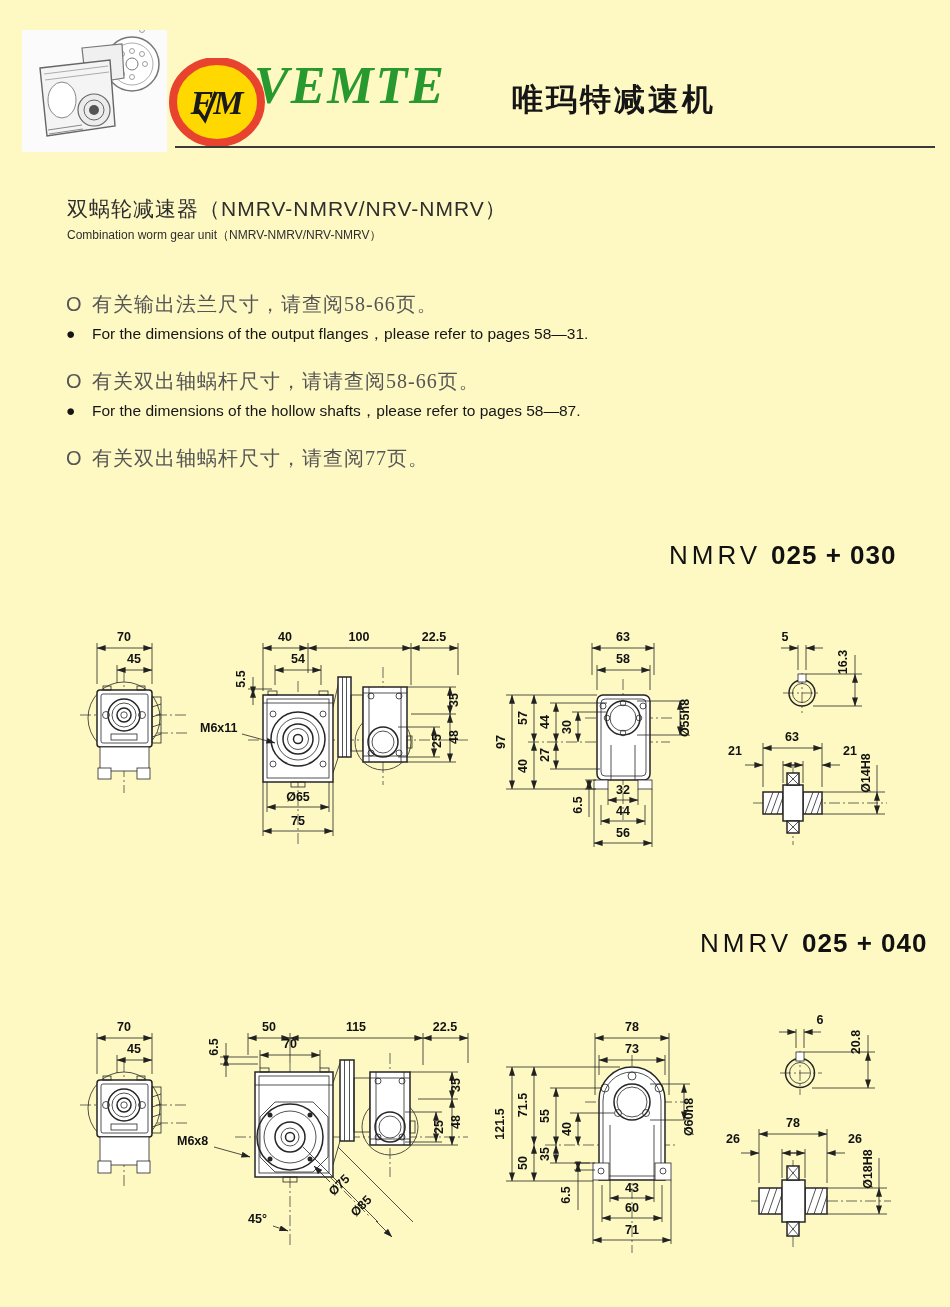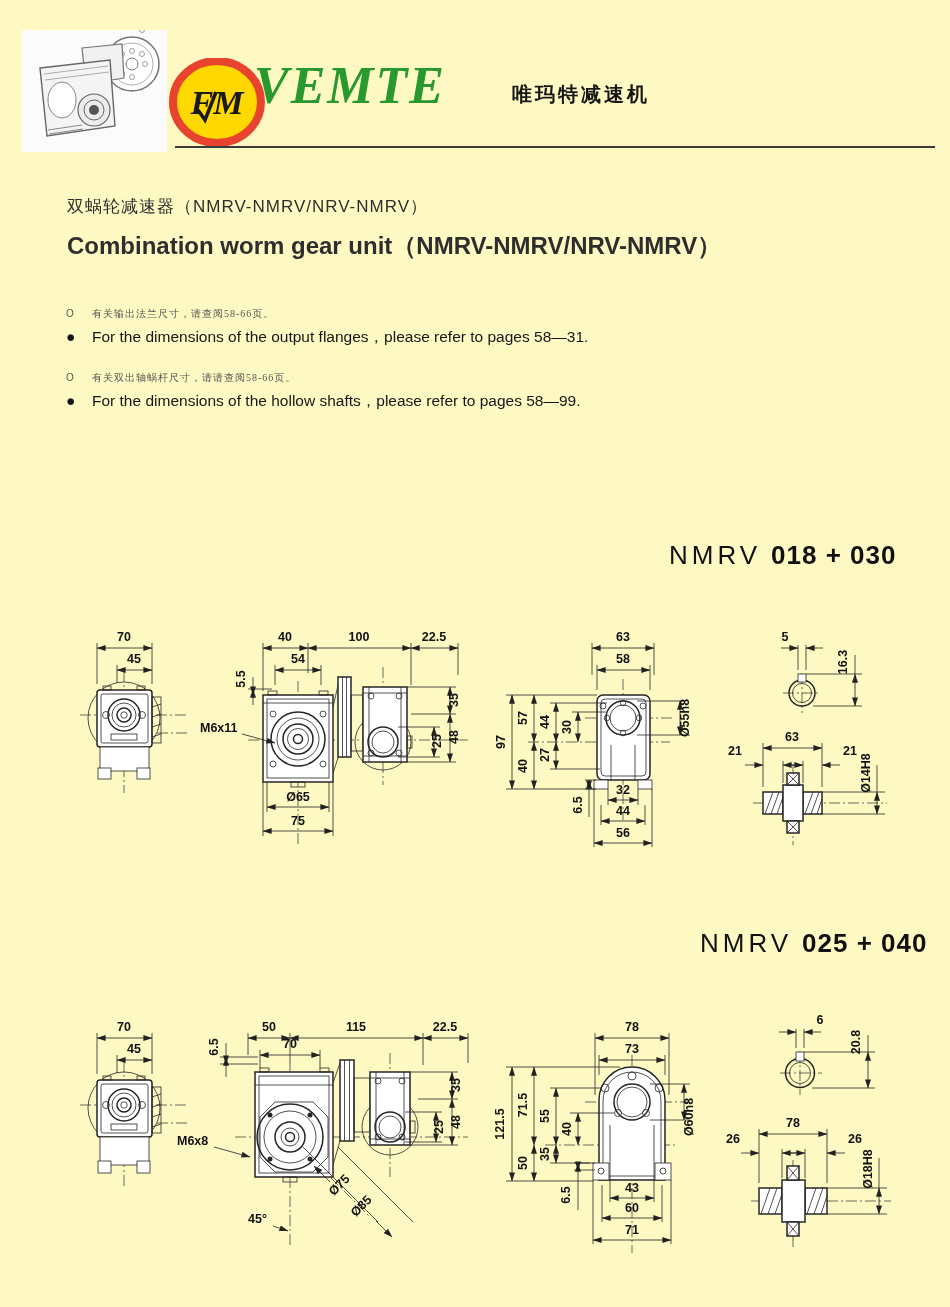--- a/index.html
+++ b/index.html
@@ -3,31 +3,31 @@
 <meta charset="utf-8">
 <style>
   html,body{margin:0;padding:0;background:#888;}
   .page{position:relative;width:950px;height:1307px;background:#fef9c3;overflow:hidden;
         font-family:"Liberation Sans",sans-serif;color:#1a1a1a;}
   .abs{position:absolute;}
 
   
   .brand{font-family:"Liberation Serif",serif;font-style:italic;font-weight:700;
          font-size:52px;color:#27992e;letter-spacing:2px;line-height:1;margin-left:14px;}
-  .brand-cn{font-family:"Liberation Serif",serif;font-weight:600;font-size:20px;
+  .brand-cn{font-family:"Liberation Serif",serif;font-weight:600;font-size:31px;
             color:#161616;letter-spacing:3px;line-height:1;padding-left:12px;}
   .rule{border-top:2px solid #3a3a3a;width:760px;height:0;}
 
   
-  .title-cn{font-size:17px;color:#2e2e2e;letter-spacing:1px;}
-  .title-en{font-size:24px;color:#2e2e2e;margin-top:12px;font-weight:bold;}
+  .title-cn{font-size:21px;color:#2e2e2e;letter-spacing:1px;}
+  .title-en{font-size:12px;color:#2e2e2e;margin-top:4px;}
 
   
   .note-group{margin-bottom:23px;}
-  .note-cn{font-size:10px;color:#555;font-family:"Liberation Serif",serif;letter-spacing:1px;margin-top:16px;}
+  .note-cn{font-size:20px;color:#555;font-family:"Liberation Serif",serif;letter-spacing:1px;}
   .note-en{font-size:15.5px;color:#161616;margin-top:6px;}
   .bullet{display:inline-block;width:26px;}
   .note-cn .bullet{font-family:"Liberation Sans",sans-serif;}
 
   
   .heading{font-size:26px;color:#111;white-space:nowrap;}
   .heading .series{font-weight:400;letter-spacing:4px;margin-right:10px;margin-left:16px;}
   .heading .size{font-weight:700;letter-spacing:1px;}
 
   
@@ -94,28 +94,29 @@
     <div class="title-en">Combination worm gear unit（NMRV-NMRV/NRV-NMRV）</div>
   </div>
 
   <div class="abs" style="left:66px;top:291px">
     <div class="note-group">
       <div class="note-cn"><span class="bullet">O</span><span>有关输出法兰尺寸，请查阅58-66页。</span></div>
       <div class="note-en"><span class="bullet">●</span><span>For the dimensions of the output flanges，please refer to pages 58—31.</span></div>
     </div>
     <div class="note-group">
       <div class="note-cn"><span class="bullet">O</span><span>有关双出轴蜗杆尺寸，请请查阅58-66页。</span></div>
-      <div class="note-en"><span class="bullet">●</span><span>For the dimensions of the hollow shafts，please refer to pages 58—99.</span></div>
+      <div class="note-en"><span class="bullet">●</span><span>For the dimensions of the hollow shafts，please refer to pages 58—87.</span></div>
     </div>
     <div class="note-group">
+      <div class="note-cn"><span class="bullet">O</span><span>有关双出轴蜗杆尺寸，请查阅77页。</span></div>
     </div>
   </div>
 
   <div class="abs heading" style="left:653px;top:540px">
-    <span class="series">NMRV</span><span class="size">018 + 030</span>
+    <span class="series">NMRV</span><span class="size">025 + 030</span>
   </div>
 
   <svg class="abs" style="left:75px;top:615px" width="120" height="255" viewBox="0 0 120 255">
     <line class="cl" x1="5" y1="100" x2="112" y2="100"></line>
     <line class="cl" x1="49" y1="56" x2="49" y2="178"></line>
     <line class="cl" x1="82" y1="118" x2="112" y2="118"></line>
     <circle class="tn" cx="49" cy="103" r="36"></circle>
     <rect class="wh" x="22" y="75" width="55" height="57" rx="3"></rect>
     <rect class="tn" x="26" y="79" width="47" height="49" rx="2"></rect>
     <rect class="tn" x="28" y="71" width="8" height="4"></rect>

